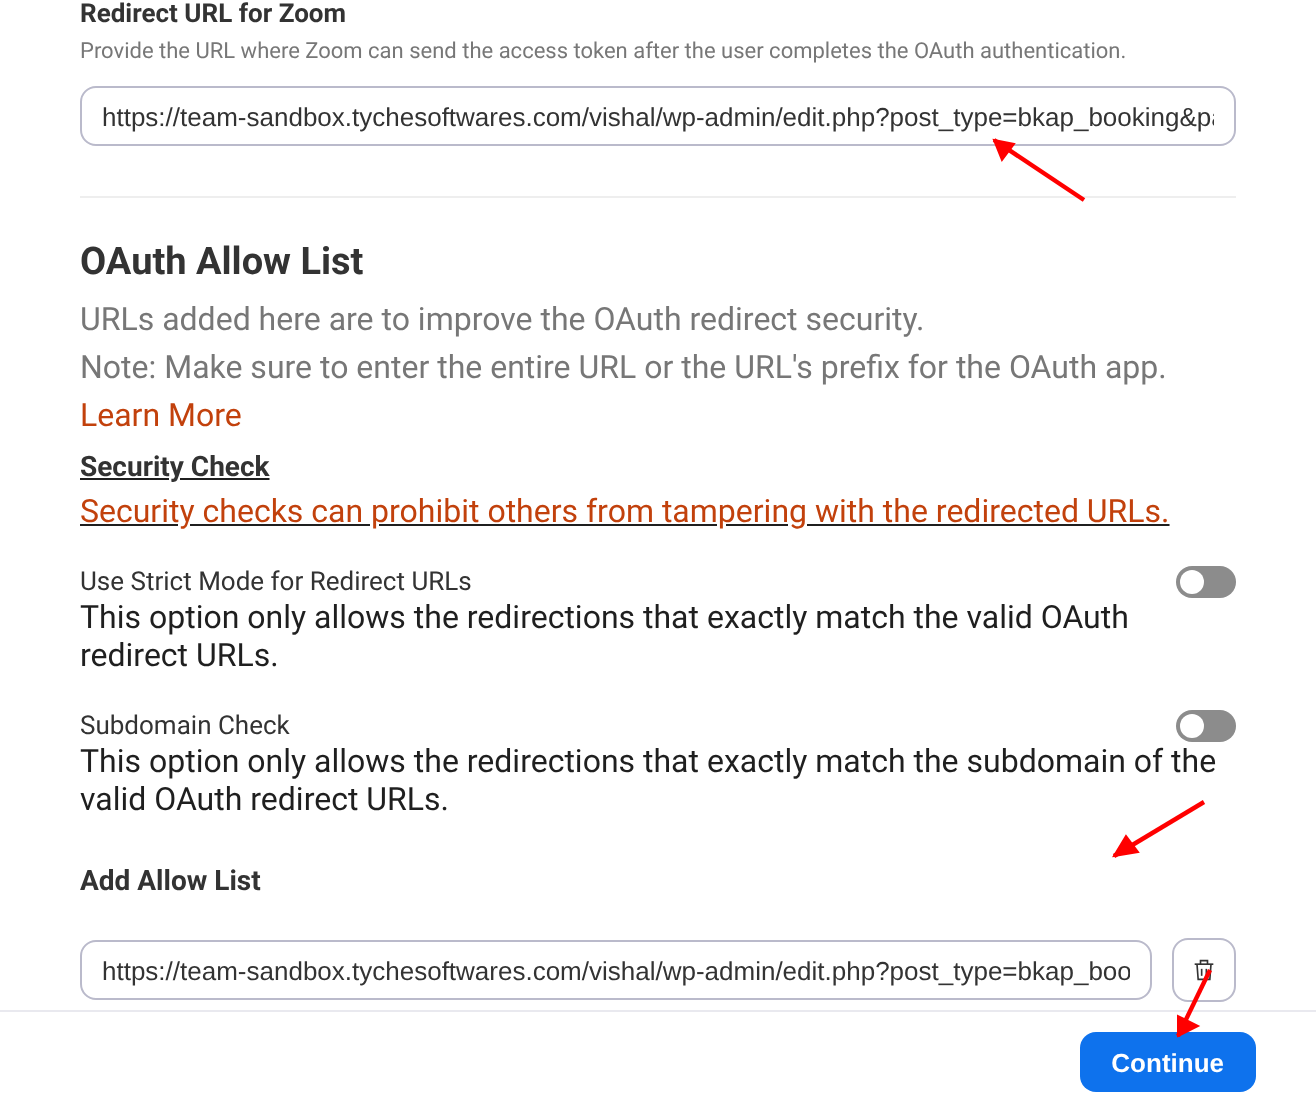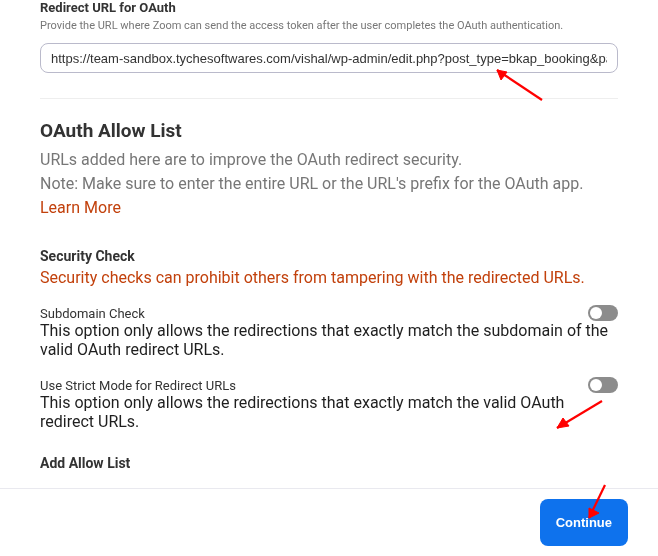--- a/index.html
+++ b/index.html
@@ -14,21 +14,21 @@
       width: 100%; height: 30px; padding: 4px 10px; border: 1px solid #babacb;
       border-radius: 8px; font-size: 13px; color: #333; outline: none;
     }
 
     .divider { border: none; border-top: 1px solid #eee; margin: 25px 0 20px 0; }
 
     .h2 { font-size: 19px; font-weight: 700; color: #333; }
     .h2-hint { font-size: 16px; color: #777; line-height: 1.5; margin-top: 6px; }
     a.learn-more { color: #c2410c; text-decoration: none; }
 
-    .section-sub { margin-top: 28px; }
+    .section-sub { margin-top: 6px; text-decoration: underline; }
     .section-sub .sub-title { font-size: 14px; font-weight: 700; color: #333; }
     .section-sub .sub-hint  { font-size: 16px; color: #c2410c; margin-top: 4px; }
 
     .toggle-block { margin-top: 18px; }
     .toggle-row { display: flex; align-items: center; justify-content: space-between; gap: 10px; }
     .toggle-label { font-size: 13px; color: #333; }
     .toggle {
       width: 30px; height: 16px; background: #8c8c8c; border-radius: 999px; position: relative; flex: 0 0 auto;
       cursor: pointer;
     }
@@ -54,36 +54,36 @@
     }
     .plus { width: 12px; height: 12px; stroke: #333; stroke-width: 1.5; }
 
     .footer {
       position: absolute; left: 0; right: 0; bottom: 0;
       border-top: 1px solid #e9e9ef; padding: 10px 30px; display: flex; justify-content: flex-end;
       background: #fff;
     }
     .primary-btn {
       background: #0e72ed; color: #fff; border: none; border-radius: 8px;
-      height: 47px; padding: 0 16px; font-size: 13px; font-weight: 600; cursor: pointer;
+      height: 30px; padding: 0 16px; font-size: 13px; font-weight: 600; cursor: pointer;
     }
 
     
     .arrow { position: absolute; pointer-events: none; }
     .arrow svg line, .arrow svg polygon { stroke: #ff0000; fill: #ff0000; }
     .arrow svg line { stroke-width: 2.2; }
   </style>
 </head>
 <body>
 
 <div class="page">
   <div class="content">
 
     <div>
-      <div class="field-title">Redirect URL for OAuth</div>
+      <div class="field-title">Redirect URL for Zoom</div>
       <div class="field-hint">Provide the URL where Zoom can send the access token after the user completes the OAuth authentication.</div>
       <div class="input-line">
         <input class="url-input" type="text" value="https://team-sandbox.tychesoftwares.com/vishal/wp-admin/edit.php?post_type=bkap_booking&amp;page=w" style="">
       </div>
     </div>
 
     <hr class="divider">
 
     <div class="h2">OAuth Allow List</div>
     <div class="h2-hint">
@@ -91,32 +91,32 @@
       <span>Note: Make sure to enter the entire URL or the URL's prefix for the OAuth app. </span><a href="#" class="learn-more">Learn More</a>
     </div>
 
     <div class="section-sub">
       <div class="sub-title">Security Check</div>
       <div class="sub-hint">Security checks can prohibit others from tampering with the redirected URLs.</div>
     </div>
 
     <div class="toggle-block">
       <div class="toggle-row">
+        <div class="toggle-label">Use Strict Mode for Redirect URLs</div>
+        <div class="toggle" role="switch" aria-checked="false"></div>
+      </div>
+      <div class="sub-hint">This option only allows the redirections that exactly match the valid OAuth redirect URLs.</div>
+    </div>
+
+    <div class="toggle-block">
+      <div class="toggle-row">
         <div class="toggle-label">Subdomain Check</div>
         <div class="toggle" role="switch" aria-checked="false"></div>
       </div>
       <div class="sub-hint">This option only allows the redirections that exactly match the subdomain of the valid OAuth redirect URLs.</div>
-    </div>
-
-    <div class="toggle-block">
-      <div class="toggle-row">
-        <div class="toggle-label">Use Strict Mode for Redirect URLs</div>
-        <div class="toggle" role="switch" aria-checked="false"></div>
-      </div>
-      <div class="sub-hint">This option only allows the redirections that exactly match the valid OAuth redirect URLs.</div>
     </div>
 
     <div class="add-list">
       <div class="add-list-title">Add Allow List</div>
       <div class="add-row">
         <input class="url-input" type="text" value="https://team-sandbox.tychesoftwares.com/vishal/wp-admin/edit.php?post_type=bkap_booking&amp;pa" style="">
         <button class="icon-btn" aria-label="Delete">
           <svg class="trash" viewBox="0 0 24 24">
             <path d="M4 7h16"></path>
               <path d="M9 7V4h6v3"></path>

